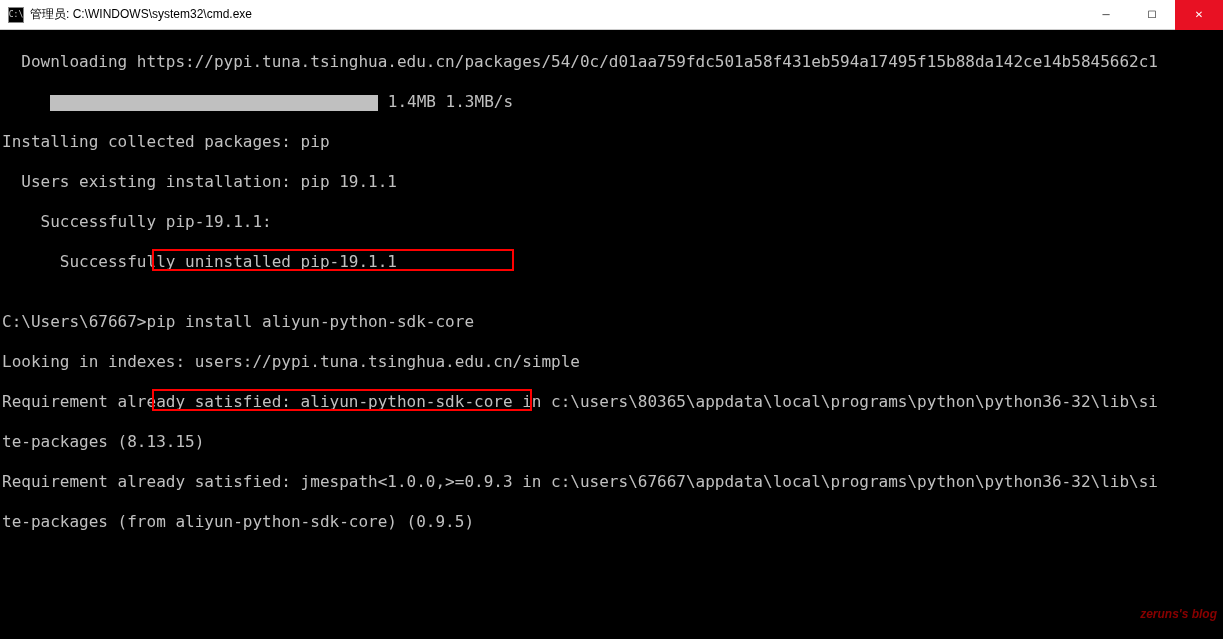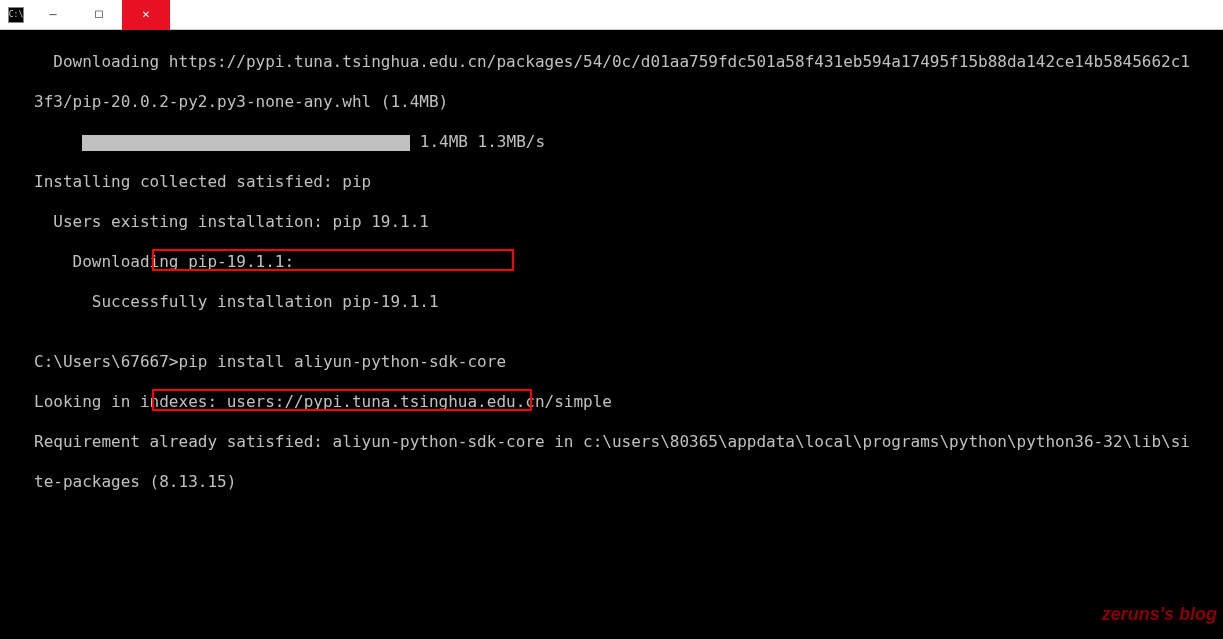--- a/index.html
+++ b/index.html
@@ -49,21 +49,21 @@
   }
   .win-btn.close { background: #e81123; color: #fff; width: 48px; }
   .terminal {
     padding: 2px 2px;
     line-height: 20px;
     white-space: pre;
     font-family: "NSimSun", "Consolas", monospace;
     letter-spacing: 0;
     position: relative;
   }
-  .line { white-space: pre; margin-left: 32px; }
+  .line { white-space: pre; }
   .progress-bar {
     display: inline-block;
     width: 328px;
     height: 16px;
     background: #c0c0c0;
     vertical-align: middle;
     margin-left: 0;
   }
   .highlight-box {
     position: absolute;
@@ -71,53 +71,55 @@
     pointer-events: none;
   }
   .hb1 { left: 152px; top: 219px; width: 362px; height: 22px; }
   .hb2 { left: 152px; top: 359px; width: 380px; height: 22px; }
   .watermark {
     position: absolute;
     right: 6px;
     bottom: 14px;
     color: #a00000;
     font-family: sans-serif;
-    font-size: 18px;
+    font-size: 12px;
     font-style: italic;
     font-weight: bold;
     text-align: right;
     line-height: 22px;
     opacity: 0.85;
   }
 </style>
 </head>
 <body>
 
 <div class="titlebar">
   <div class="titlebar-icon">
       <span>C:\</span>
     </div>
+  <div class="titlebar-text">管理员: C:\WINDOWS\system32\cmd.exe</div>
   <div class="win-btn">─</div>
   <div class="win-btn">☐</div>
   <div class="win-btn close">✕</div>
 </div>
 
 <div class="terminal">
 <div class="line">  Downloading https://pypi.tuna.tsinghua.edu.cn/packages/54/0c/d01aa759fdc501a58f431eb594a17495f15b88da142ce14b5845662c1</div>
-<div class="line">3f3/pip-20.0.2-py2.py3-none-any.whl (1.4MB)</div>
 <div class="line"><span>     </span><span class="progress-bar"></span><span> 1.4MB 1.3MB/s</span></div>
-<div class="line">Installing collected satisfied: pip</div>
+<div class="line">Installing collected packages: pip</div>
 <div class="line">  Users existing installation: pip 19.1.1</div>
-<div class="line">    Downloading pip-19.1.1:</div>
-<div class="line">      Successfully installation pip-19.1.1</div>
+<div class="line">    Successfully pip-19.1.1:</div>
+<div class="line">      Successfully uninstalled pip-19.1.1</div>
 <div class="line"></div>
 <div class="line">C:\Users\67667&gt;pip install aliyun-python-sdk-core</div>
 <div class="line">Looking in indexes: users://pypi.tuna.tsinghua.edu.cn/simple</div>
 <div class="line">Requirement already satisfied: aliyun-python-sdk-core in c:\users\80365\appdata\local\programs\python\python36-32\lib\si</div>
 <div class="line">te-packages (8.13.15)</div>
+<div class="line">Requirement already satisfied: jmespath&lt;1.0.0,&gt;=0.9.3 in c:\users\67667\appdata\local\programs\python\python36-32\lib\si</div>
+<div class="line">te-packages (from aliyun-python-sdk-core) (0.9.5)</div>
 <div class="line"></div>
 
 
 
 
 
 
 
 
 

